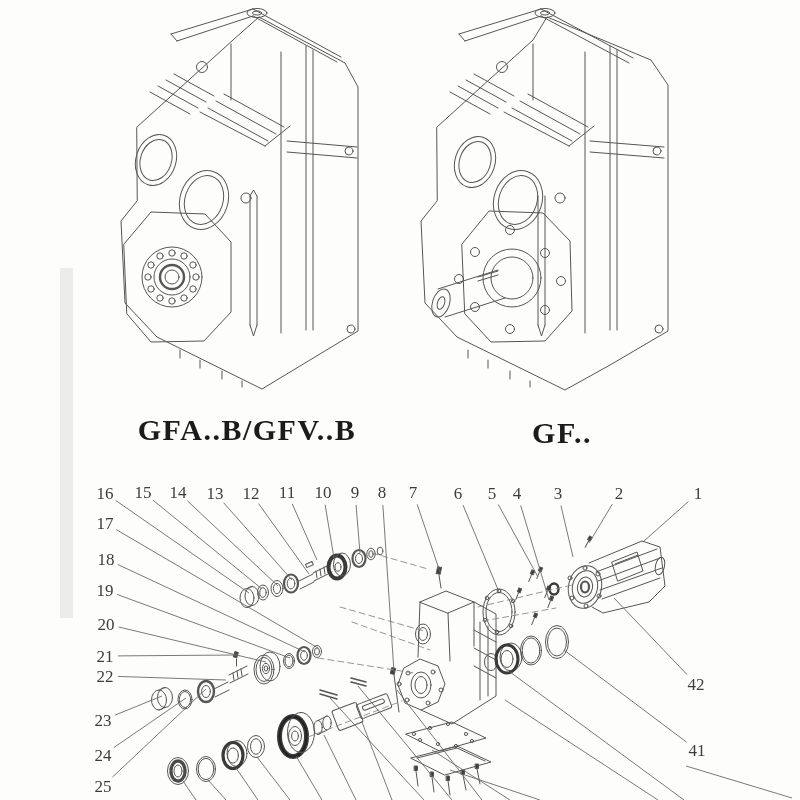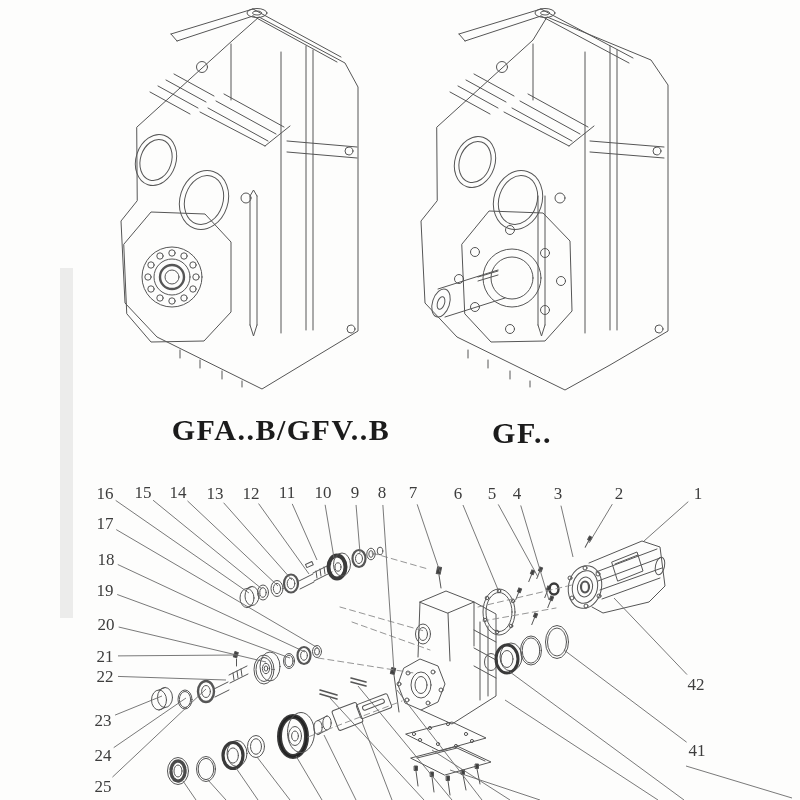--- a/index.html
+++ b/index.html
@@ -1,22 +1,22 @@
 <!DOCTYPE html>
 <html><head>
 <meta charset="utf-8">
 <style>
   html,body{margin:0;padding:0;background:#ffffff;}
   #page{position:relative;width:800px;height:800px;background:#fdfdfc;overflow:hidden;
         font-family:"Liberation Serif", serif;}
   #art{position:absolute;left:0;top:0;}
   .fig-title{position:absolute;font-weight:bold;color:#1b1b1b;font-size:30px;
              letter-spacing:1.5px;text-align:center;white-space:nowrap;}
-  #title-left{left:136px;top:413px;width:290px;}
-  #title-right{left:452px;top:416px;width:140px;}
+  #title-left{left:102px;top:413px;width:290px;}
+  #title-right{left:492px;top:416px;width:140px;}
   svg text.callout{font-family:"Liberation Serif", serif;font-size:17px;fill:#3d3d3d;}
 </style>
 </head>
 <body>
 
 <div id="page">
 
   <svg id="art" width="800" height="800" viewBox="0 0 800 800">
 
     <rect x="60" y="268" width="13" height="350" fill="#d8d8d8" opacity="0.45"></rect>

